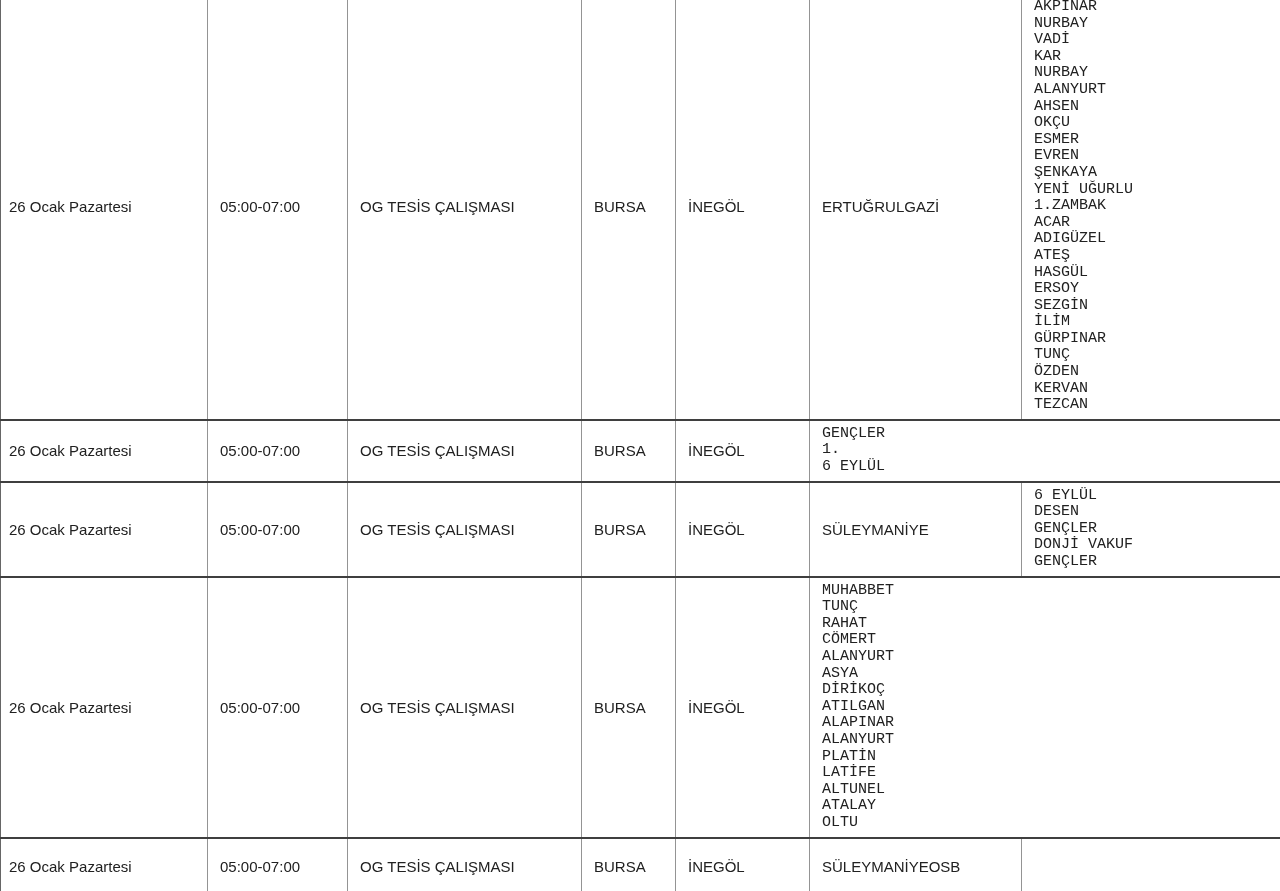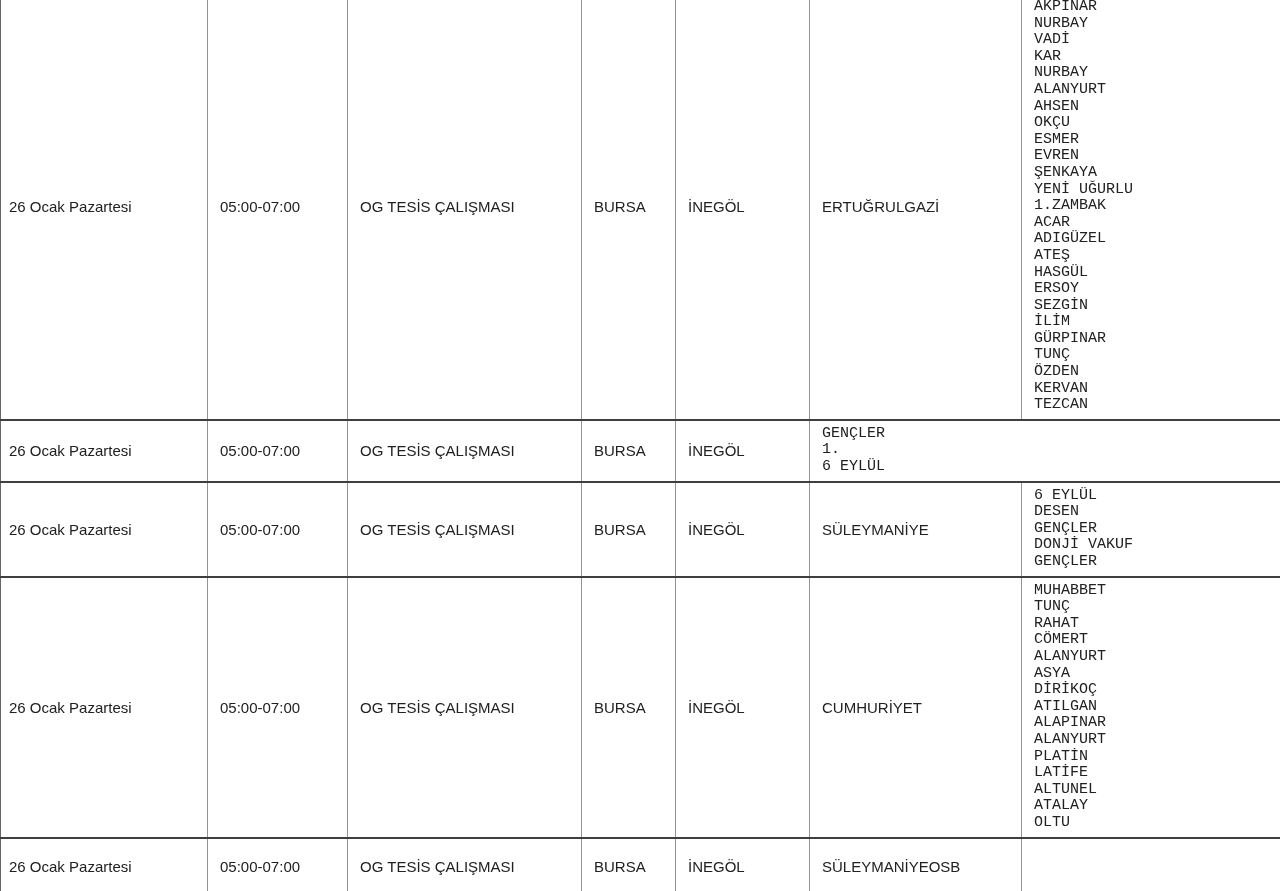--- a/index.html
+++ b/index.html
@@ -118,21 +118,20 @@
             <div>GENÇLER</div>
           </div>
         </div>
       </div>
       <div class="row">
         <div class="cell c-date">26 Ocak Pazartesi</div>
         <div class="cell c-time">05:00-07:00</div>
         <div class="cell c-work">OG TESİS ÇALIŞMASI</div>
         <div class="cell c-province">BURSA</div>
         <div class="cell c-district">İNEGÖL</div>
-        <div class="cell c-neighborhood">CUMHURİYET</div>
         <div class="cell c-streets">
           <div class="streets">
             <div>MUHABBET</div>
             <div>TUNÇ</div>
             <div>RAHAT</div>
             <div>CÖMERT</div>
             <div>ALANYURT</div>
             <div>ASYA</div>
             <div>DİRİKOÇ</div>
             <div>ATILGAN</div>

